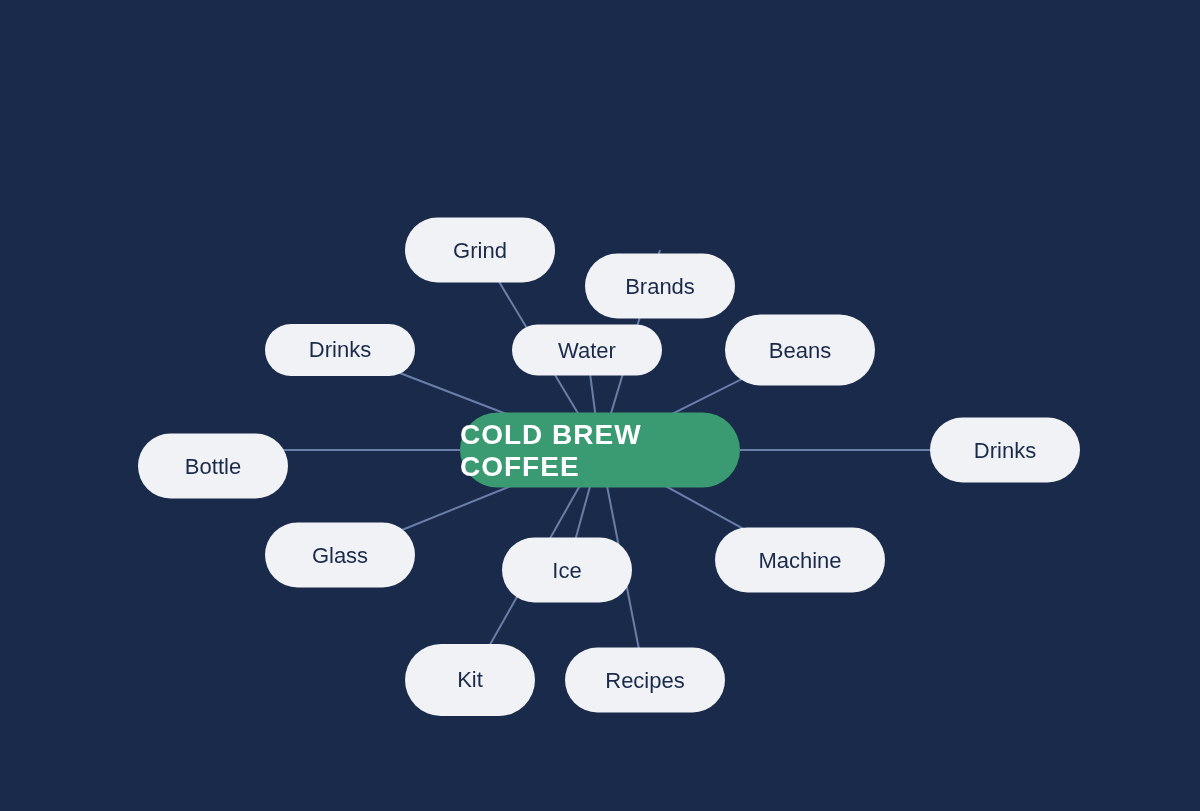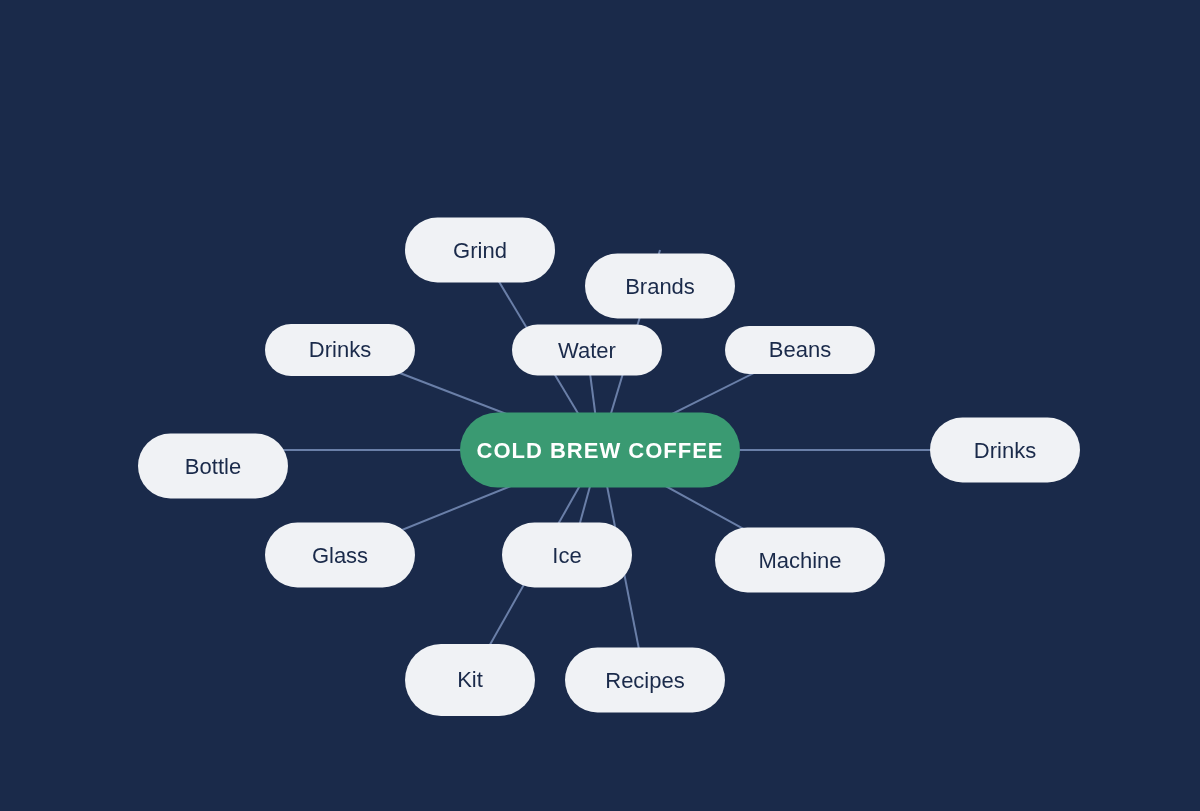--- a/index.html
+++ b/index.html
@@ -54,21 +54,21 @@
       font-size: 22px;
       color: #1a2a4a;
       font-weight: 400;
       transform: translate(-50%, -50%);
     }
 
     .node.center {
       background: #3a9a72;
       color: #ffffff;
       font-weight: 700;
-      font-size: 22px;
+      font-size: 28px;
       letter-spacing: 1px;
       border-radius: 50px;
     }
   </style>
 </head>
 <body>
 
 <div class="page-title"></div>
 
 <div class="diagram-container">
@@ -86,22 +86,22 @@
       <line x1="600" y1="330" x2="470" y2="560" stroke="#6a7fa8" stroke-width="2"></line>
       <line x1="600" y1="330" x2="645" y2="560" stroke="#6a7fa8" stroke-width="2"></line>
     </svg>
 
   <div id="nodes-container">
       <div class="node center" style="left: 600px; top: 330px; width: 280px; height: 75px;">COLD BREW COFFEE</div>
       <div class="node" style="left: 480px; top: 130px; width: 150px; height: 65px;">Grind</div>
       <div class="node" style="left: 660px; top: 130px; width: 150px; height: 65px; margin-top: 36px;">Brands</div>
       <div class="node" style="left: 340px; top: 230px; width: 150px; height: 52px;">Drinks</div>
       <div class="node" style="left: 587px; top: 230px; width: 150px; height: 51px;">Water</div>
-      <div class="node" style="left: 800px; top: 230px; width: 150px; height: 48px;">Beans</div>
+      <div class="node" style="left: 800px; top: 230px; width: 150px; height: 71px;">Beans</div>
       <div class="node" style="left: 213px; top: 330px; width: 150px; height: 65px; margin-top: 16px;">Bottle</div>
       <div class="node" style="left: 1005px; top: 330px; width: 150px; height: 65px;">Drinks</div>
       <div class="node" style="left: 340px; top: 435px; width: 150px; height: 65px;">Glass</div>
-      <div class="node" style="left: 567px; top: 435px; width: 130px; height: 65px;">Ice</div>
+      <div class="node" style="left: 567px; top: 450px; width: 130px; height: 65px;">Ice</div>
       <div class="node" style="left: 800px; top: 440px; width: 170px; height: 65px;">Machine</div>
       <div class="node" style="left: 470px; top: 560px; width: 130px; height: 72px;">Kit</div>
       <div class="node" style="left: 645px; top: 560px; width: 160px; height: 65px;">Recipes</div>
     </div>
 </div>
 
 </body></html>

